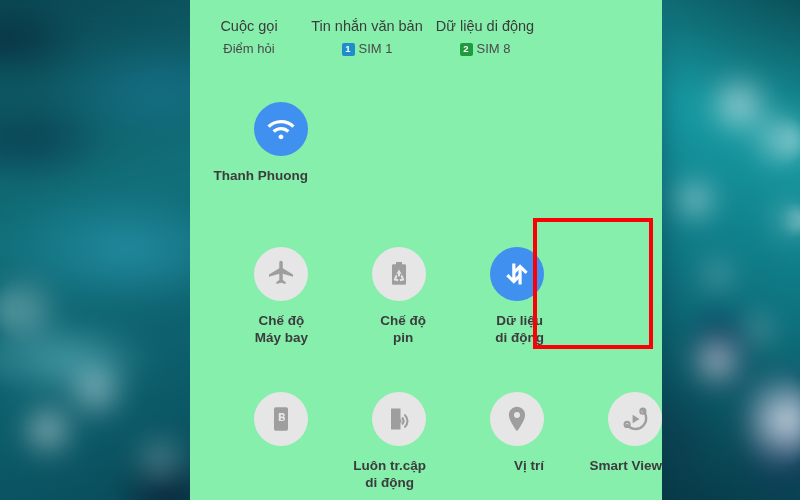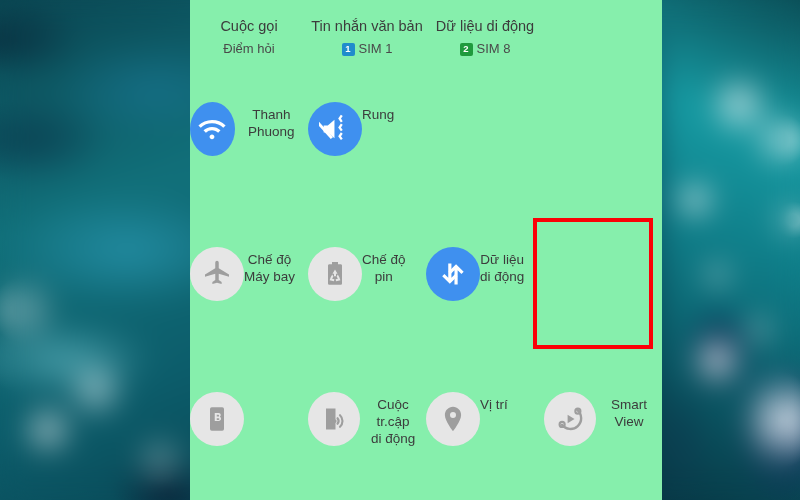--- a/index.html
+++ b/index.html
@@ -118,23 +118,24 @@
     left: 0;
     width: 472px;
   }
   .tile-row {
     display: flex;
     height: 145px;
   }
   .tile {
     width: 118px;
     display: flex;
-    flex-direction: row;
-    align-items: flex-start;
+    flex-direction: column;
+    align-items: flex-end;
     position: relative;
+    font-weight: bold;
   }
   .tile-circle {
     width: 54px;
     height: 54px;
     border-radius: 50%;
     background: #e6e6e6;
     display: flex;
     align-items: center;
     justify-content: center;
     margin-top: 7px;
@@ -207,32 +208,20 @@
         <div class="tile-circle" style="background: rgb(63, 144, 239);">
           <svg width="34" height="34" viewBox="0 0 24 24" fill="#ffffff">
             <path d="M12 19.2c.94 0 1.7-.76 1.7-1.7s-.76-1.7-1.7-1.7-1.7.76-1.7 1.7.76 1.7 1.7 1.7z"></path>
             <path d="M12 10.6c-2.32 0-4.43.9-6 2.36l1.66 1.66A6.6 6.6 0 0 1 12 12.95c1.69 0 3.23.63 4.34 1.67L18 12.96a8.73 8.73 0 0 0-6-2.36z"></path>
             <path d="M12 5.6c-3.72 0-7.1 1.47-9.6 3.86l1.66 1.66A11.5 11.5 0 0 1 12 7.95c3.1 0 5.92 1.2 7.94 3.17L21.6 9.46A13.6 13.6 0 0 0 12 5.6z"></path>
           </svg>
         </div>
         <div class="tile-label">Thanh Phuong</div>
       </div>
 
-      <div class="tile active">
-        <div class="tile-circle" style="background: rgb(63, 144, 239);">
-          <svg width="32" height="32" viewBox="0 0 24 24" fill="#ffffff">
-            <path d="M3.5 9.3h3.1L11.6 5v14L6.6 14.7H3.5z"></path>
-            <path d="M13.3 4.6l1.5.9-1.1 1.9 1.1 1.9-1.5.9-1.6-2.8zM13.3 11.2l1.5.9-1.1 1.9 1.1 1.9-1.5.9-1.6-2.8z" opacity="0"></path>
-            <path d="M16.4 4.3l1.4 1-1.3 1.9 1.3 1.9-1.4 1-2-2.9zM16.4 10.9l1.4 1-1.3 1.9 1.3 1.9-1.4 1-2-2.9zM16.4 17.5l1.4 1-1.3 1.9 1.3 1.9-1.4 1-2-2.9z" transform="translate(0,-3)"></path>
-            <path d="M19.4 4.3l1.4 1-1.3 1.9 1.3 1.9-1.4 1-2-2.9zM19.4 10.9l1.4 1-1.3 1.9 1.3 1.9-1.4 1-2-2.9zM19.4 17.5l1.4 1-1.3 1.9 1.3 1.9-1.4 1-2-2.9z" transform="translate(0,-3)" opacity="0"></path>
-            <rect x="2.4" y="3.6" width="2.2" height="17.6" transform="rotate(-42 3.5 12)"></rect>
-          </svg>
-        </div>
-        <div class="tile-label">Rung</div>
-      </div>
 
 
 
     </div>
 
     <div class="tile-row">
 
       <div class="tile">
         <div class="tile-circle">
           <svg width="30" height="30" viewBox="0 0 24 24" fill="#9e9e9e">
@@ -281,21 +270,21 @@
 
       <div class="tile">
         <div class="tile-circle">
           <svg width="30" height="30" viewBox="0 0 24 24">
             <path d="M5.6 3.6h7.6v16.8H5.6z" fill="#9e9e9e"></path>
             <circle cx="12.6" cy="13.6" r="1.5" fill="#9e9e9e"></circle>
             <path d="M14.8 11.4a3.4 3.4 0 0 1 0 4.4" fill="none" stroke="#9e9e9e" stroke-width="1.7" stroke-linecap="round"></path>
             <path d="M16.8 9a6.3 6.3 0 0 1 0 9.2" fill="none" stroke="#9e9e9e" stroke-width="1.7" stroke-linecap="round"></path>
           </svg>
         </div>
-        <div class="tile-label">Cuộc tr.cập
+        <div class="tile-label">Luôn tr.cập
 di động</div>
       </div>
 
       <div class="tile">
         <div class="tile-circle">
           <svg width="30" height="30" viewBox="0 0 24 24" fill="#9e9e9e">
             <path d="M12 2.2c-3.6 0-6.5 2.9-6.5 6.5 0 4.9 6.5 12.9 6.5 12.9s6.5-8 6.5-12.9c0-3.6-2.9-6.5-6.5-6.5zm0 8.9a2.4 2.4 0 1 1 0-4.8 2.4 2.4 0 0 1 0 4.8z"></path>
           </svg>
         </div>
         <div class="tile-label">Vị trí</div>

